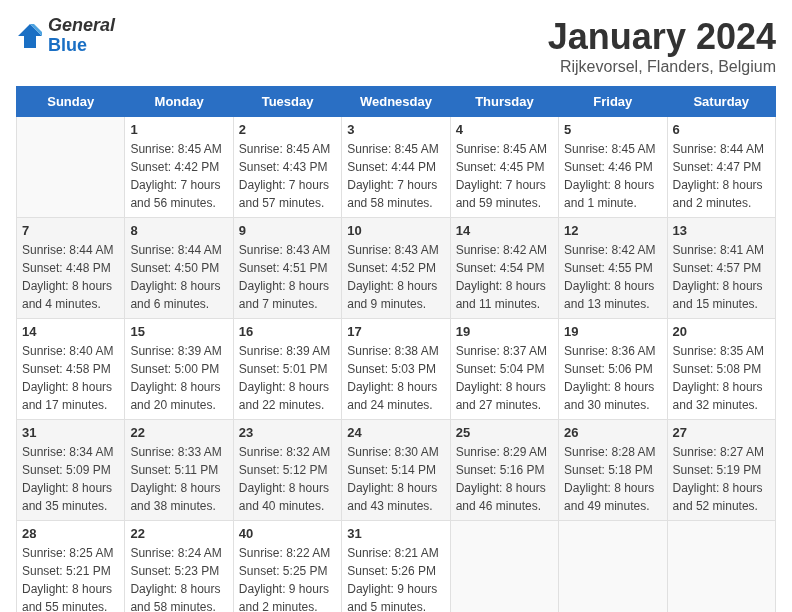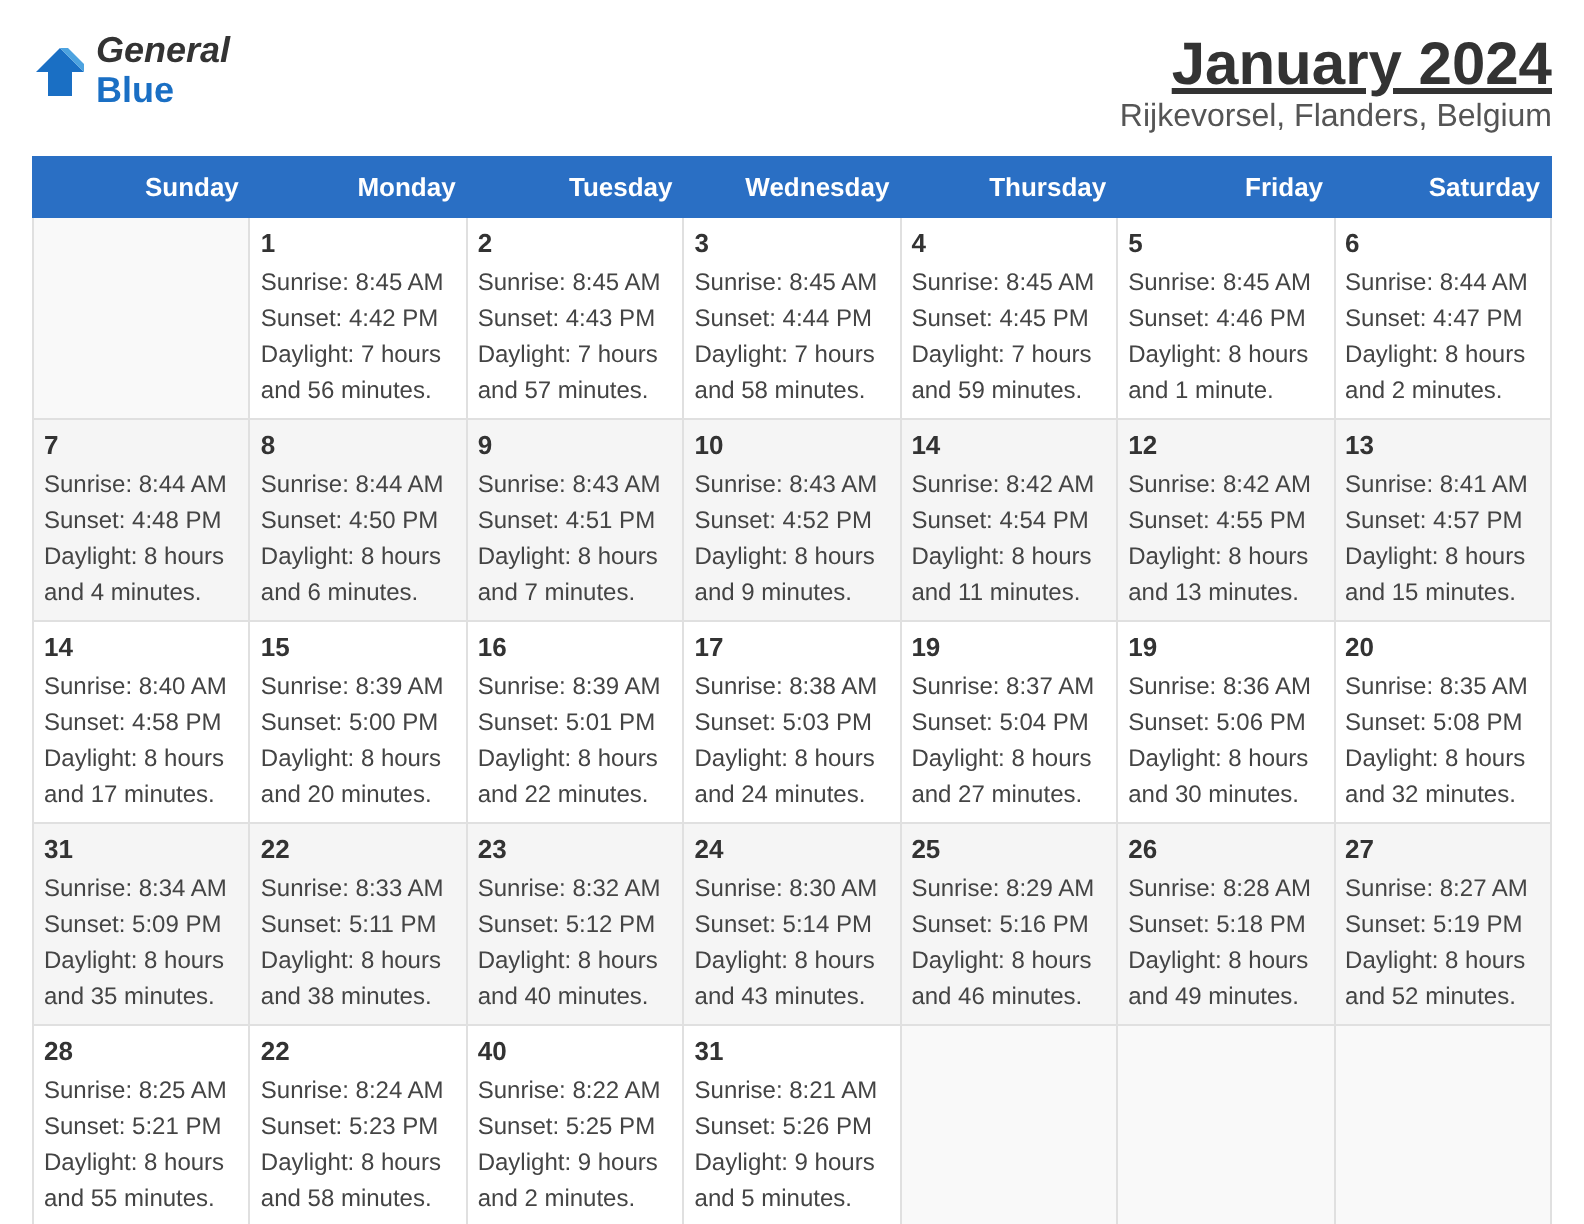--- a/index.html
+++ b/index.html
@@ -29,42 +29,40 @@
     .logo-text .general { color: #333; font-style: italic; }
     .logo-text .blue { color: #1a6fc4; margin-top: 16px; }
     .logo-icon {
       width: 28px;
       height: 28px;
     }
     .title-section {
       text-align: right;
     }
     .month-title {
-      font-size: 30px;
+      font-size: 36px;
       font-weight: bold;
       color: #333;
-      text-decoration: underline;
     }
     .location {
       font-size: 16px;
       color: #555;
-      text-align: center;
     }
     table {
       width: 100%;
       border-collapse: collapse;
       font-size: 11px;
     }
     thead tr {
       background-color: #2a6fc4;
       color: #fff;
     }
     thead th {
       padding: 7px 5px;
-      text-align: right;
+      text-align: center;
       font-size: 13px;
       font-weight: bold;
       border: 1px solid #2a6fc4;
     }
     tbody tr {
       border-bottom: 1px solid #ddd;
     }
     tbody tr:nth-child(even) {
       background-color: #f5f5f5;
     }

